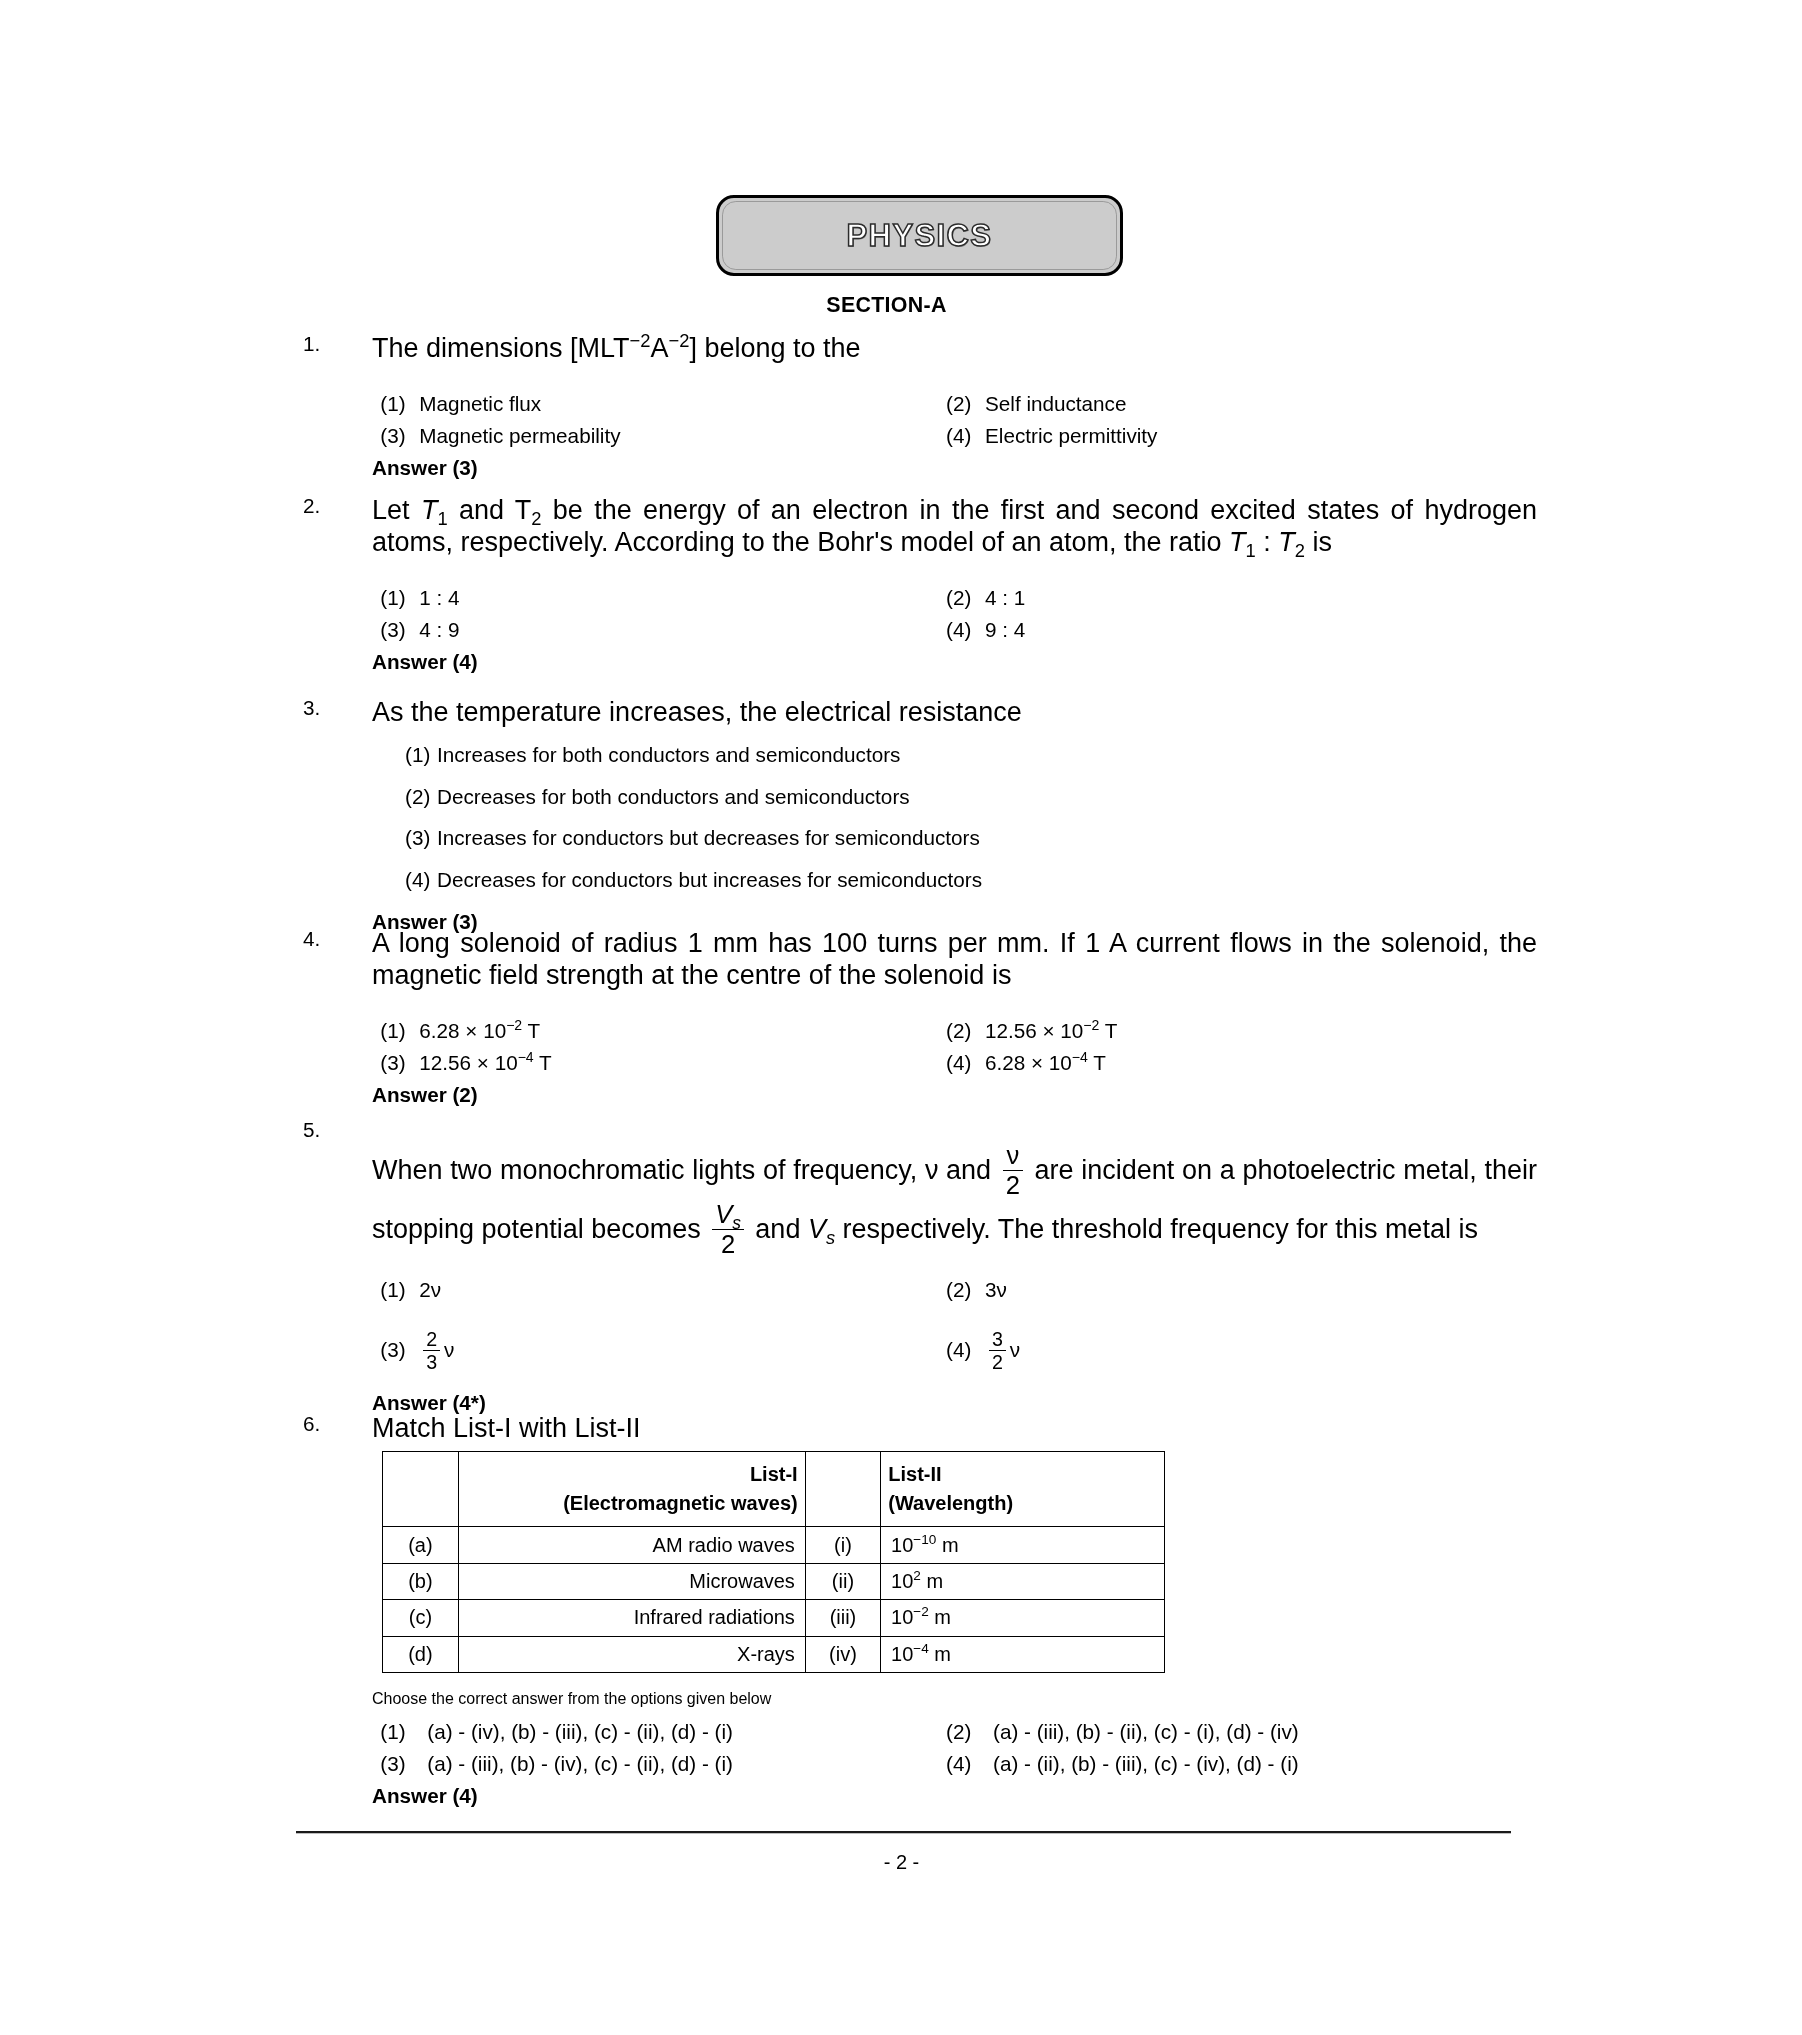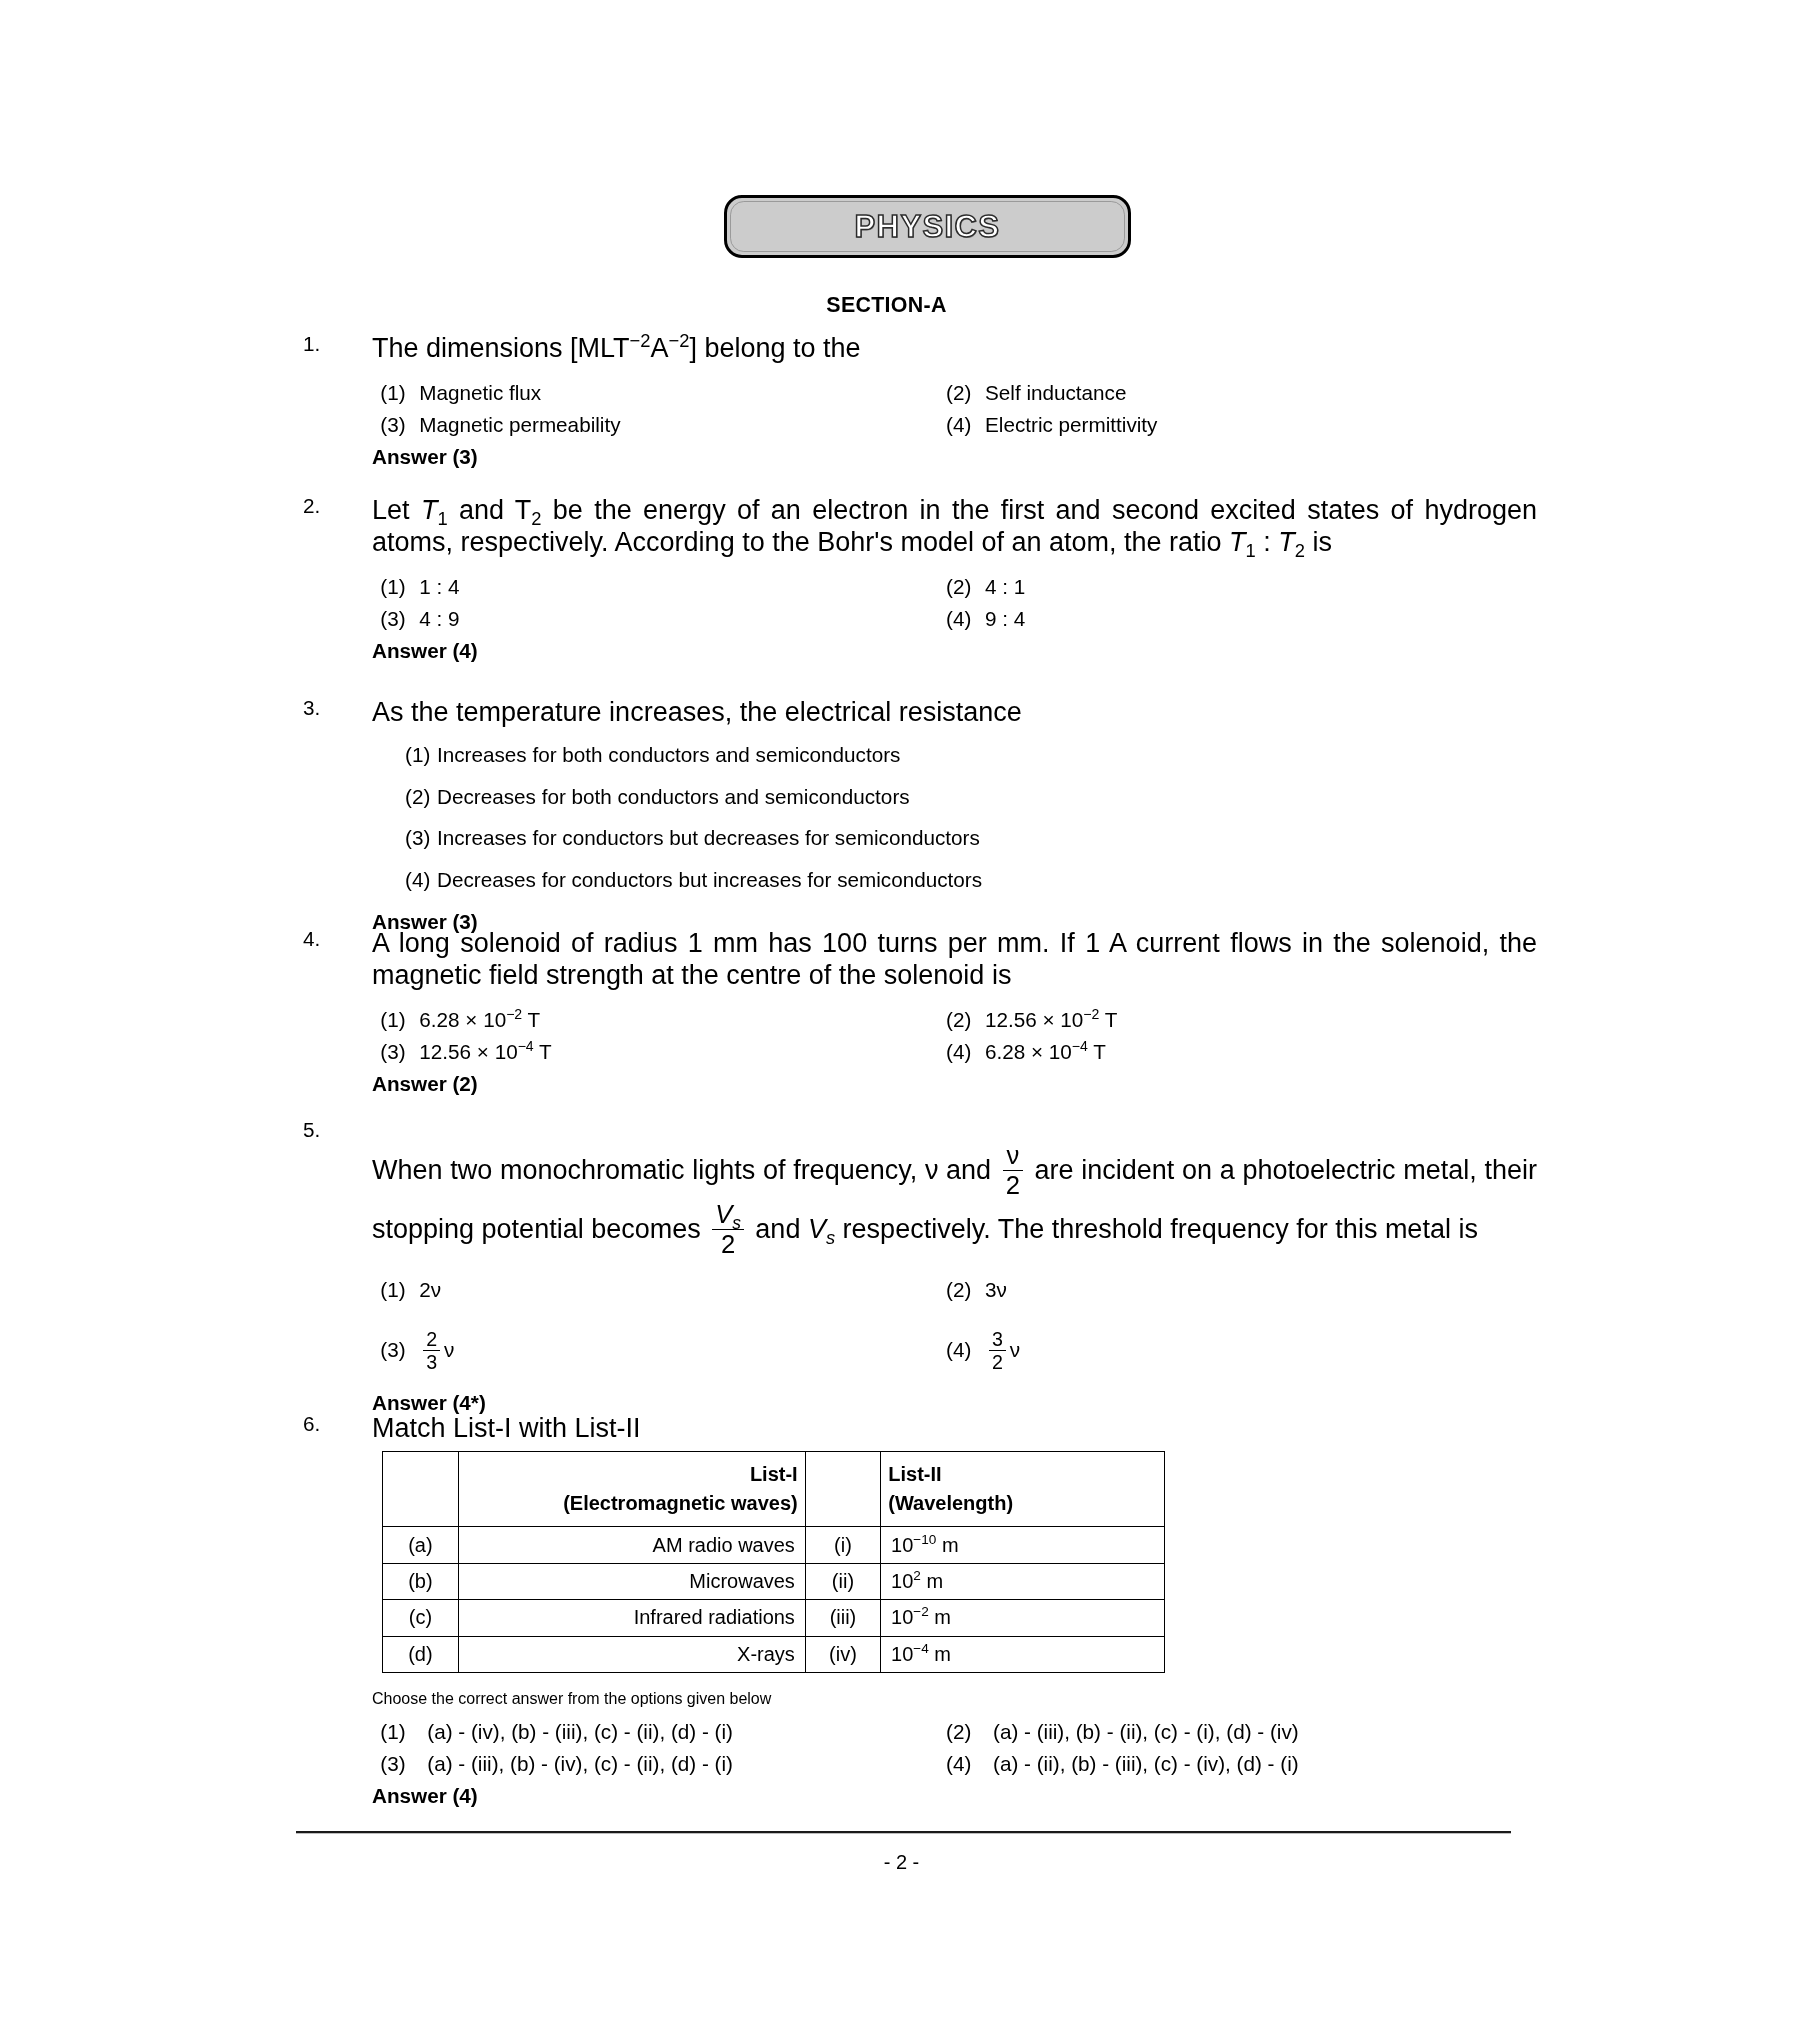--- a/index.html
+++ b/index.html
@@ -22,29 +22,28 @@
     width: 1803px;
     height: 2035px;
   }
 
   
   .subject-banner {
     position: absolute;
     left: 716px;
     top: 195px;
     width: 407px;
-    height: 63px;
+    height: 81px;
     background: #cccccc;
     border: 3.4px solid #000000;
     border-radius: 18px;
     box-sizing: border-box;
     display: flex;
     align-items: center;
     justify-content: center;
-    margin-left: 8px;
   }
   .subject-banner-inner {
     position: absolute;
     left: 2.8px; top: 2.8px; right: 2.8px; bottom: 2.8px;
     border: 0.7px solid #9a9a9a;
     border-radius: 13.8px;
     box-sizing: border-box;
     pointer-events: none;
   }
   .subject-title {
@@ -99,21 +98,21 @@
     line-height: 32px;
     text-align: justify;
     text-justify: inter-word;
   }
   .q-text.nojust { text-align: left; }
 
   
   .opts {
     position: relative;
     margin-left: 69px;
-    margin-top: 13px;
+    margin-top: 24px;
   }
   .opt-row {
     position: relative;
     display: block;
     height: 32px;
   }
   .opt-row.tall { height: 63px; }
   .opt {
     position: absolute;
     top: 0;

